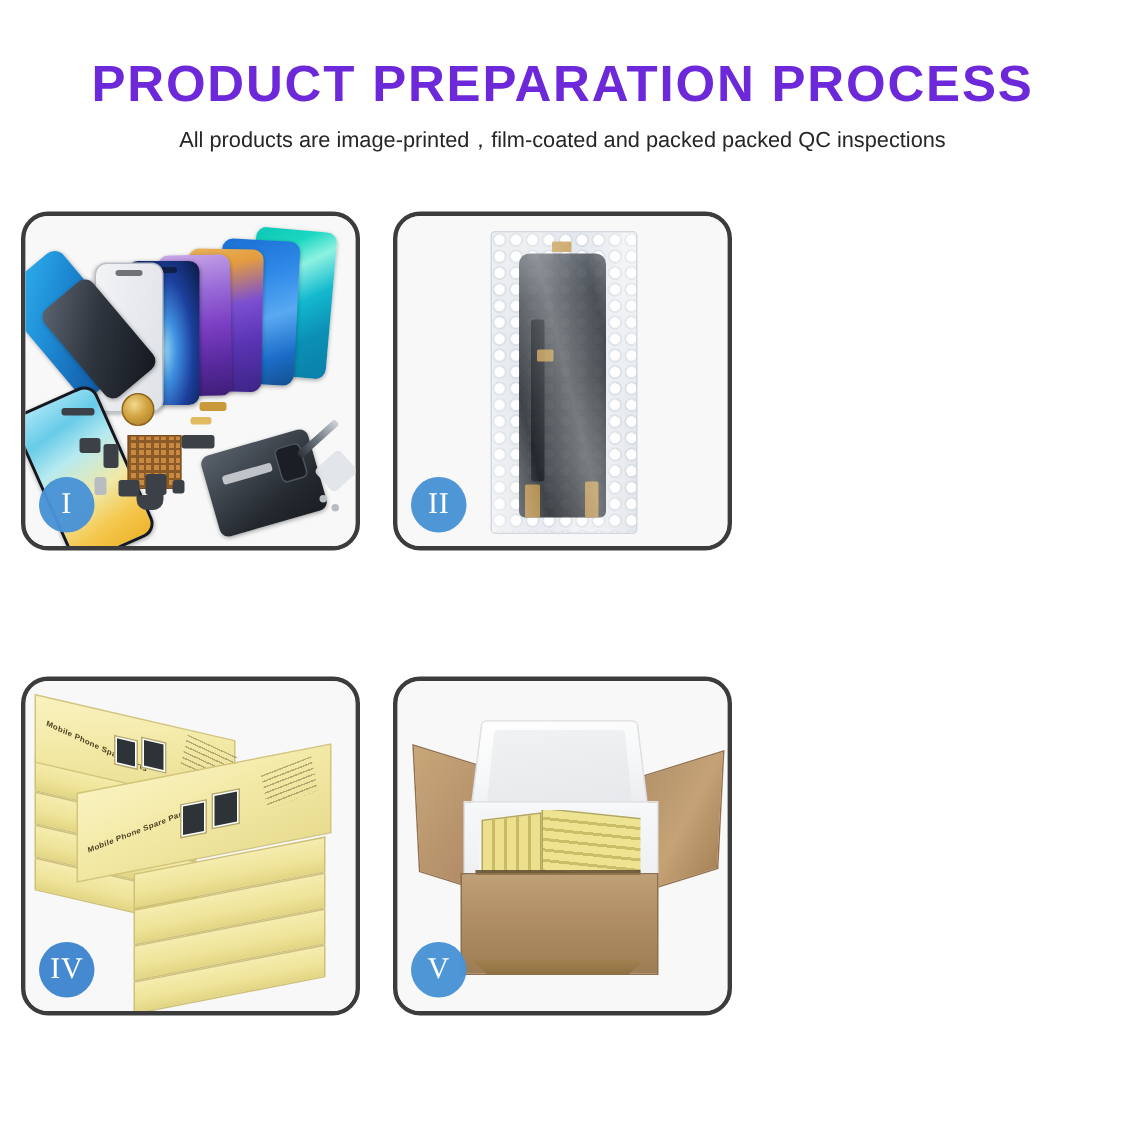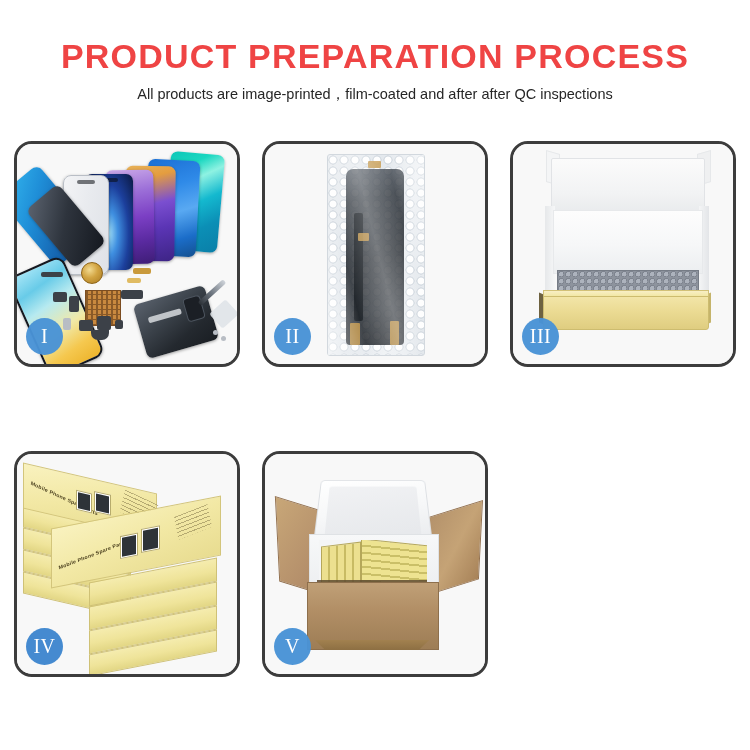--- a/index.html
+++ b/index.html
@@ -27,21 +27,21 @@
     left: 0;
     top: 36px;
     width: 750px;
     text-align: center;
   }
   .title {
     font-family: "Liberation Sans", sans-serif;
     font-size: 34px;
     font-weight: 700;
     letter-spacing: 1.2px;
-    color: #ef4444;
+    color: #6d28d9;
     line-height: 40px;
     white-space: nowrap;
   }
   .subtitle {
     margin-top: 9px;
     font-family: "Liberation Sans", sans-serif;
     font-size: 14.5px;
     font-weight: 400;
     color: #262626;
     line-height: 18px;
@@ -509,21 +509,21 @@
     border-radius: 1px;
   }
 </style>
 </head>
 <body>
 
 <div id="page">
 
   <div class="header">
     <div class="title">PRODUCT PREPARATION PROCESS</div>
-    <div class="subtitle">All products are image-printed，film-coated and after after QC inspections</div>
+    <div class="subtitle">All products are image-printed，film-coated and packed packed QC inspections</div>
   </div>
 
   <div class="grid">
 
     <div class="panel p-r0 p-c0">
       <div class="stage">
 
         <div class="ph ph-f5"></div>
         <div class="ph ph-f4"></div>
         <div class="ph ph-f3"></div>
@@ -577,36 +577,20 @@
           <div class="bw-tape" style="left:40px;top:6px;width:13px;height:7px;"></div>
           <div class="bw-tape" style="left:30px;top:78px;width:11px;height:8px;"></div>
           <div class="bw-tape" style="left:22px;top:168px;width:10px;height:22px;"></div>
           <div class="bw-tape" style="left:62px;top:166px;width:9px;height:24px;"></div>
           <div class="bw-sheen"></div>
         </div>
         <div class="badge">II</div>
       </div>
     </div>
 
-    <div class="panel p-r0 p-c2">
-      <div class="stage">
-        <div class="p3-lid-l"></div>
-        <div class="p3-lid-r"></div>
-        <div class="p3-lid"></div>
-        <div class="p3-wall-l"></div>
-        <div class="p3-wall-r"></div>
-        <div class="p3-foam"></div>
-        <div class="p3-bubble"></div>
-        <div class="p3-edge-l"></div>
-        <div class="p3-edge-r"></div>
-        <div class="p3-front-top"></div>
-        <div class="p3-front"></div>
-        <div class="badge">III</div>
-      </div>
-    </div>
 
     <div class="panel p-r1 p-c0">
       <div class="stage p4">
 
         <div class="bx" style="left:6px;top:64px;width:106px;height:20px;transform:skewY(13deg);"></div>
         <div class="bx" style="left:6px;top:86px;width:106px;height:20px;transform:skewY(13deg);"></div>
         <div class="bx" style="left:6px;top:108px;width:106px;height:20px;transform:skewY(13deg);"></div>
         <div class="bx" style="left:6px;top:130px;width:106px;height:20px;transform:skewY(13deg);"></div>
 
         <div class="bx" style="left:72px;top:116px;width:126px;height:22px;transform:skewY(-11deg);"></div>

